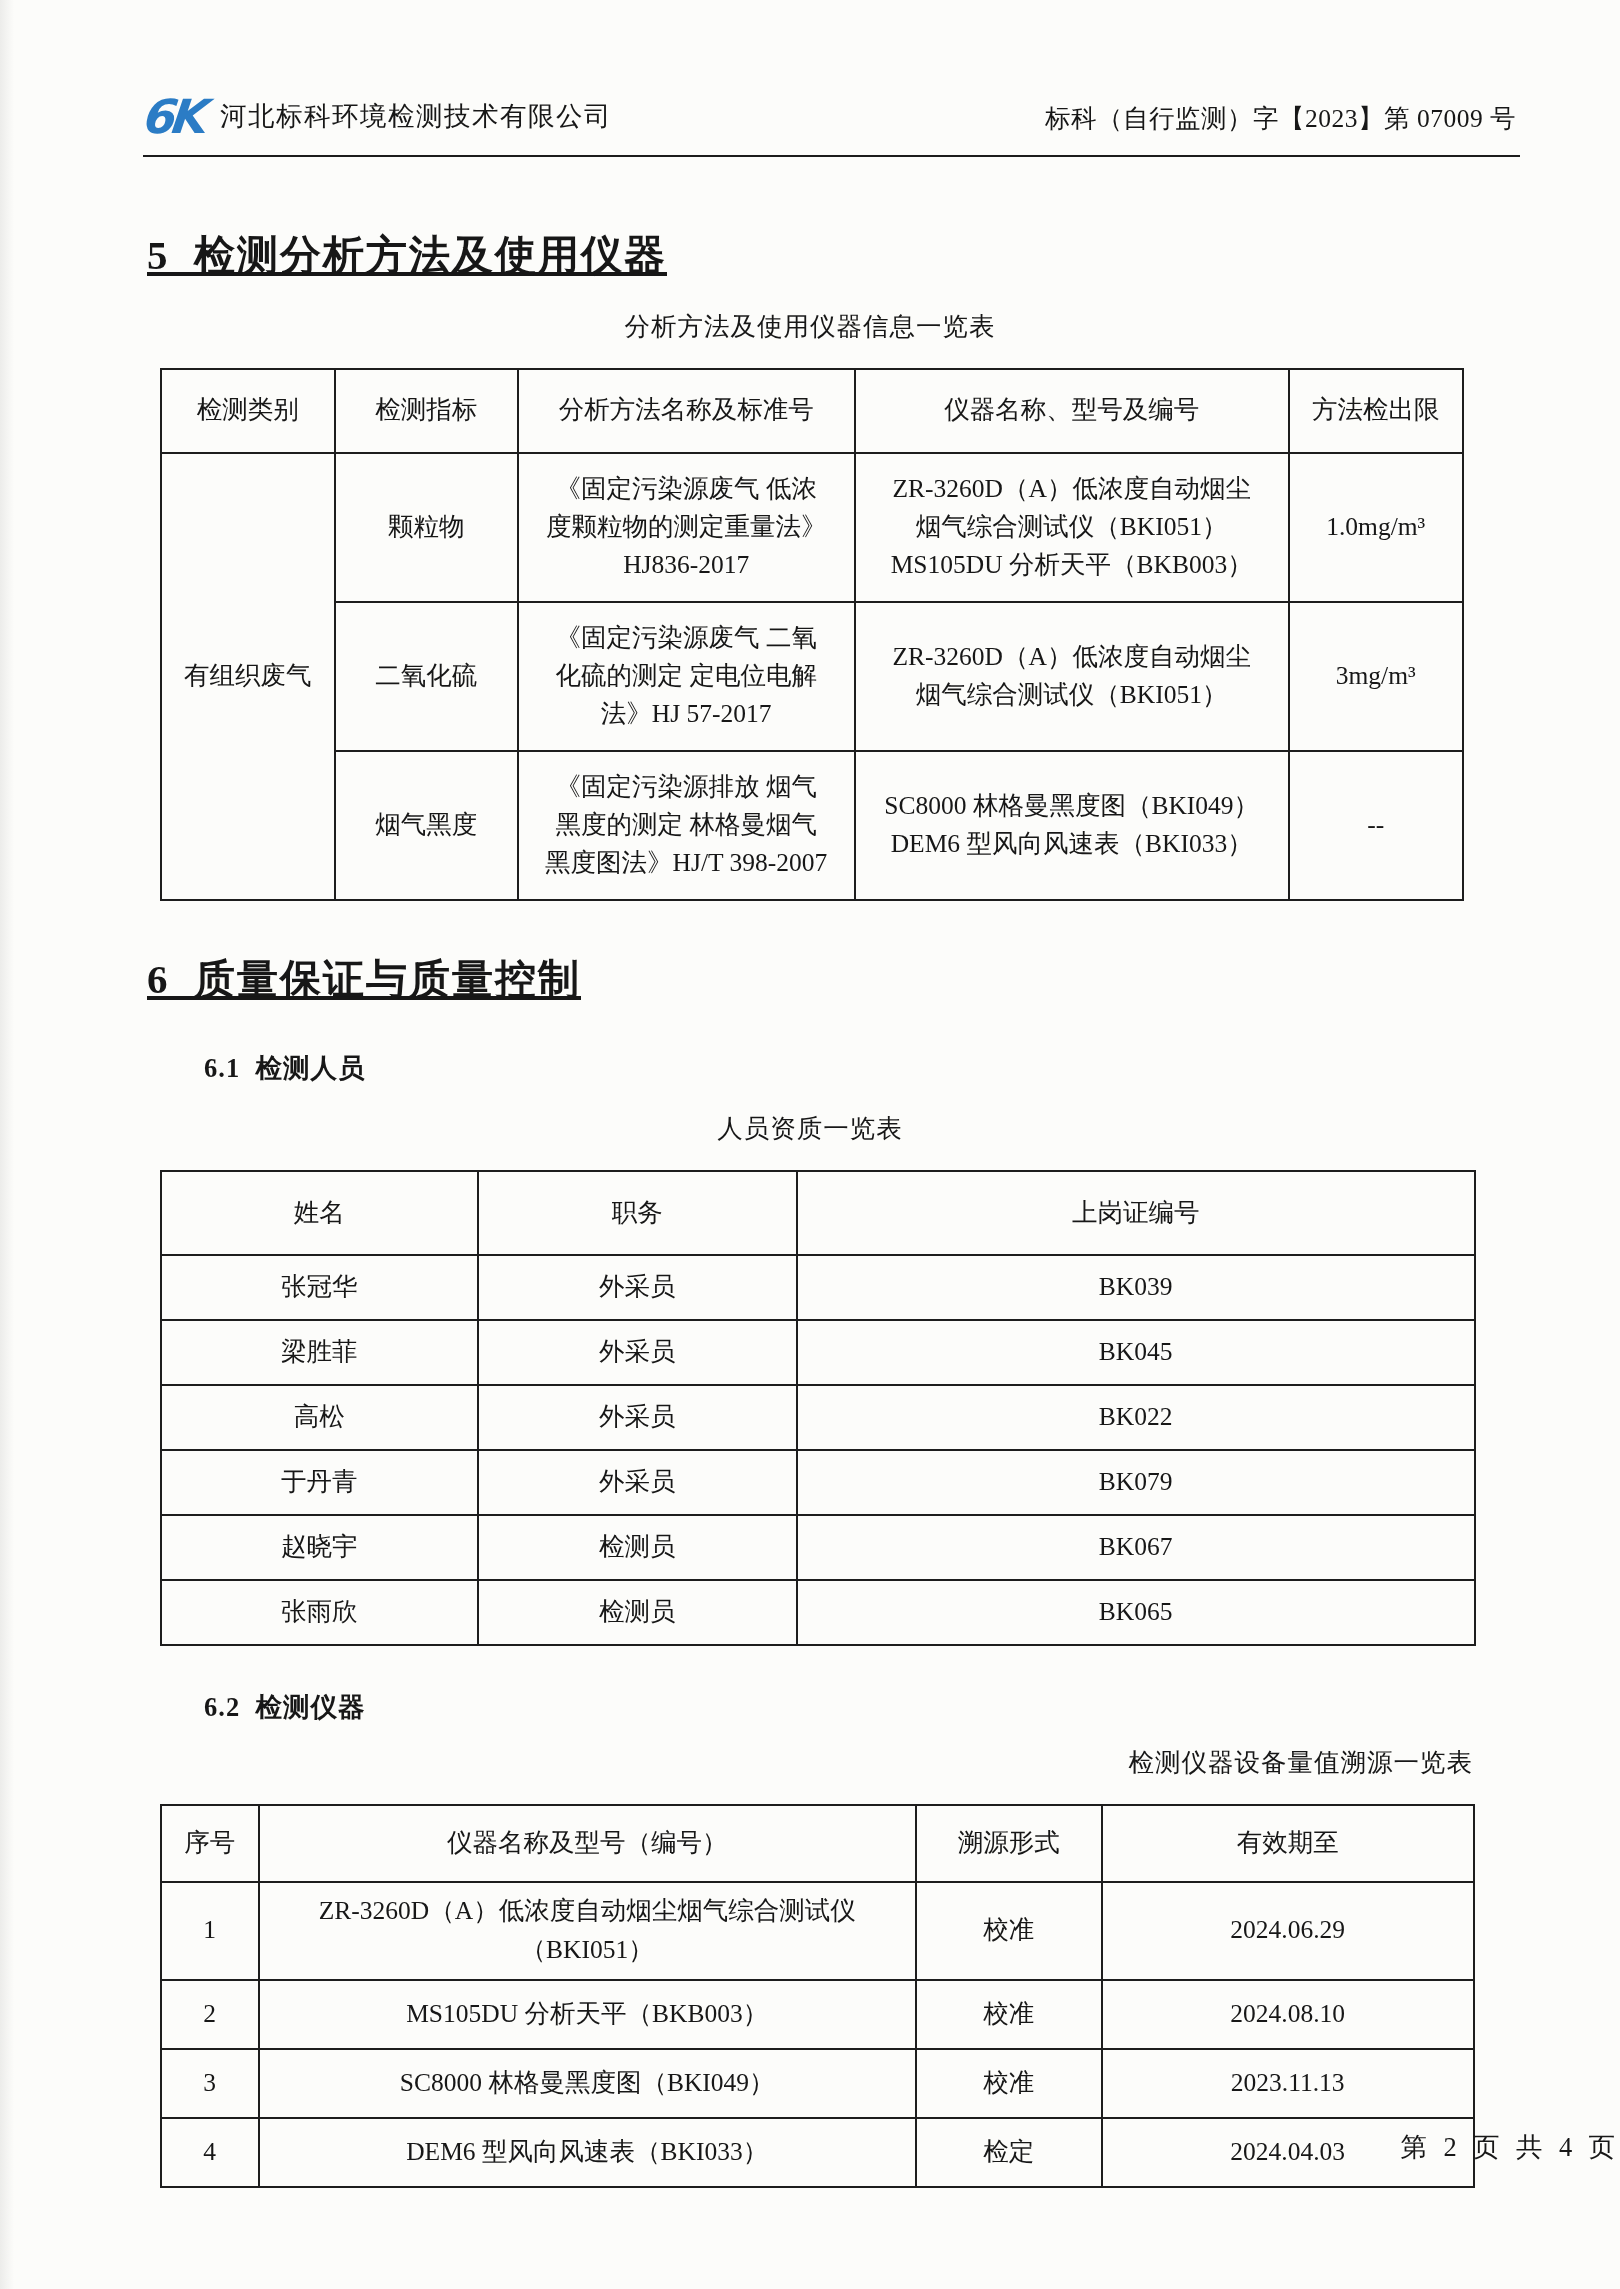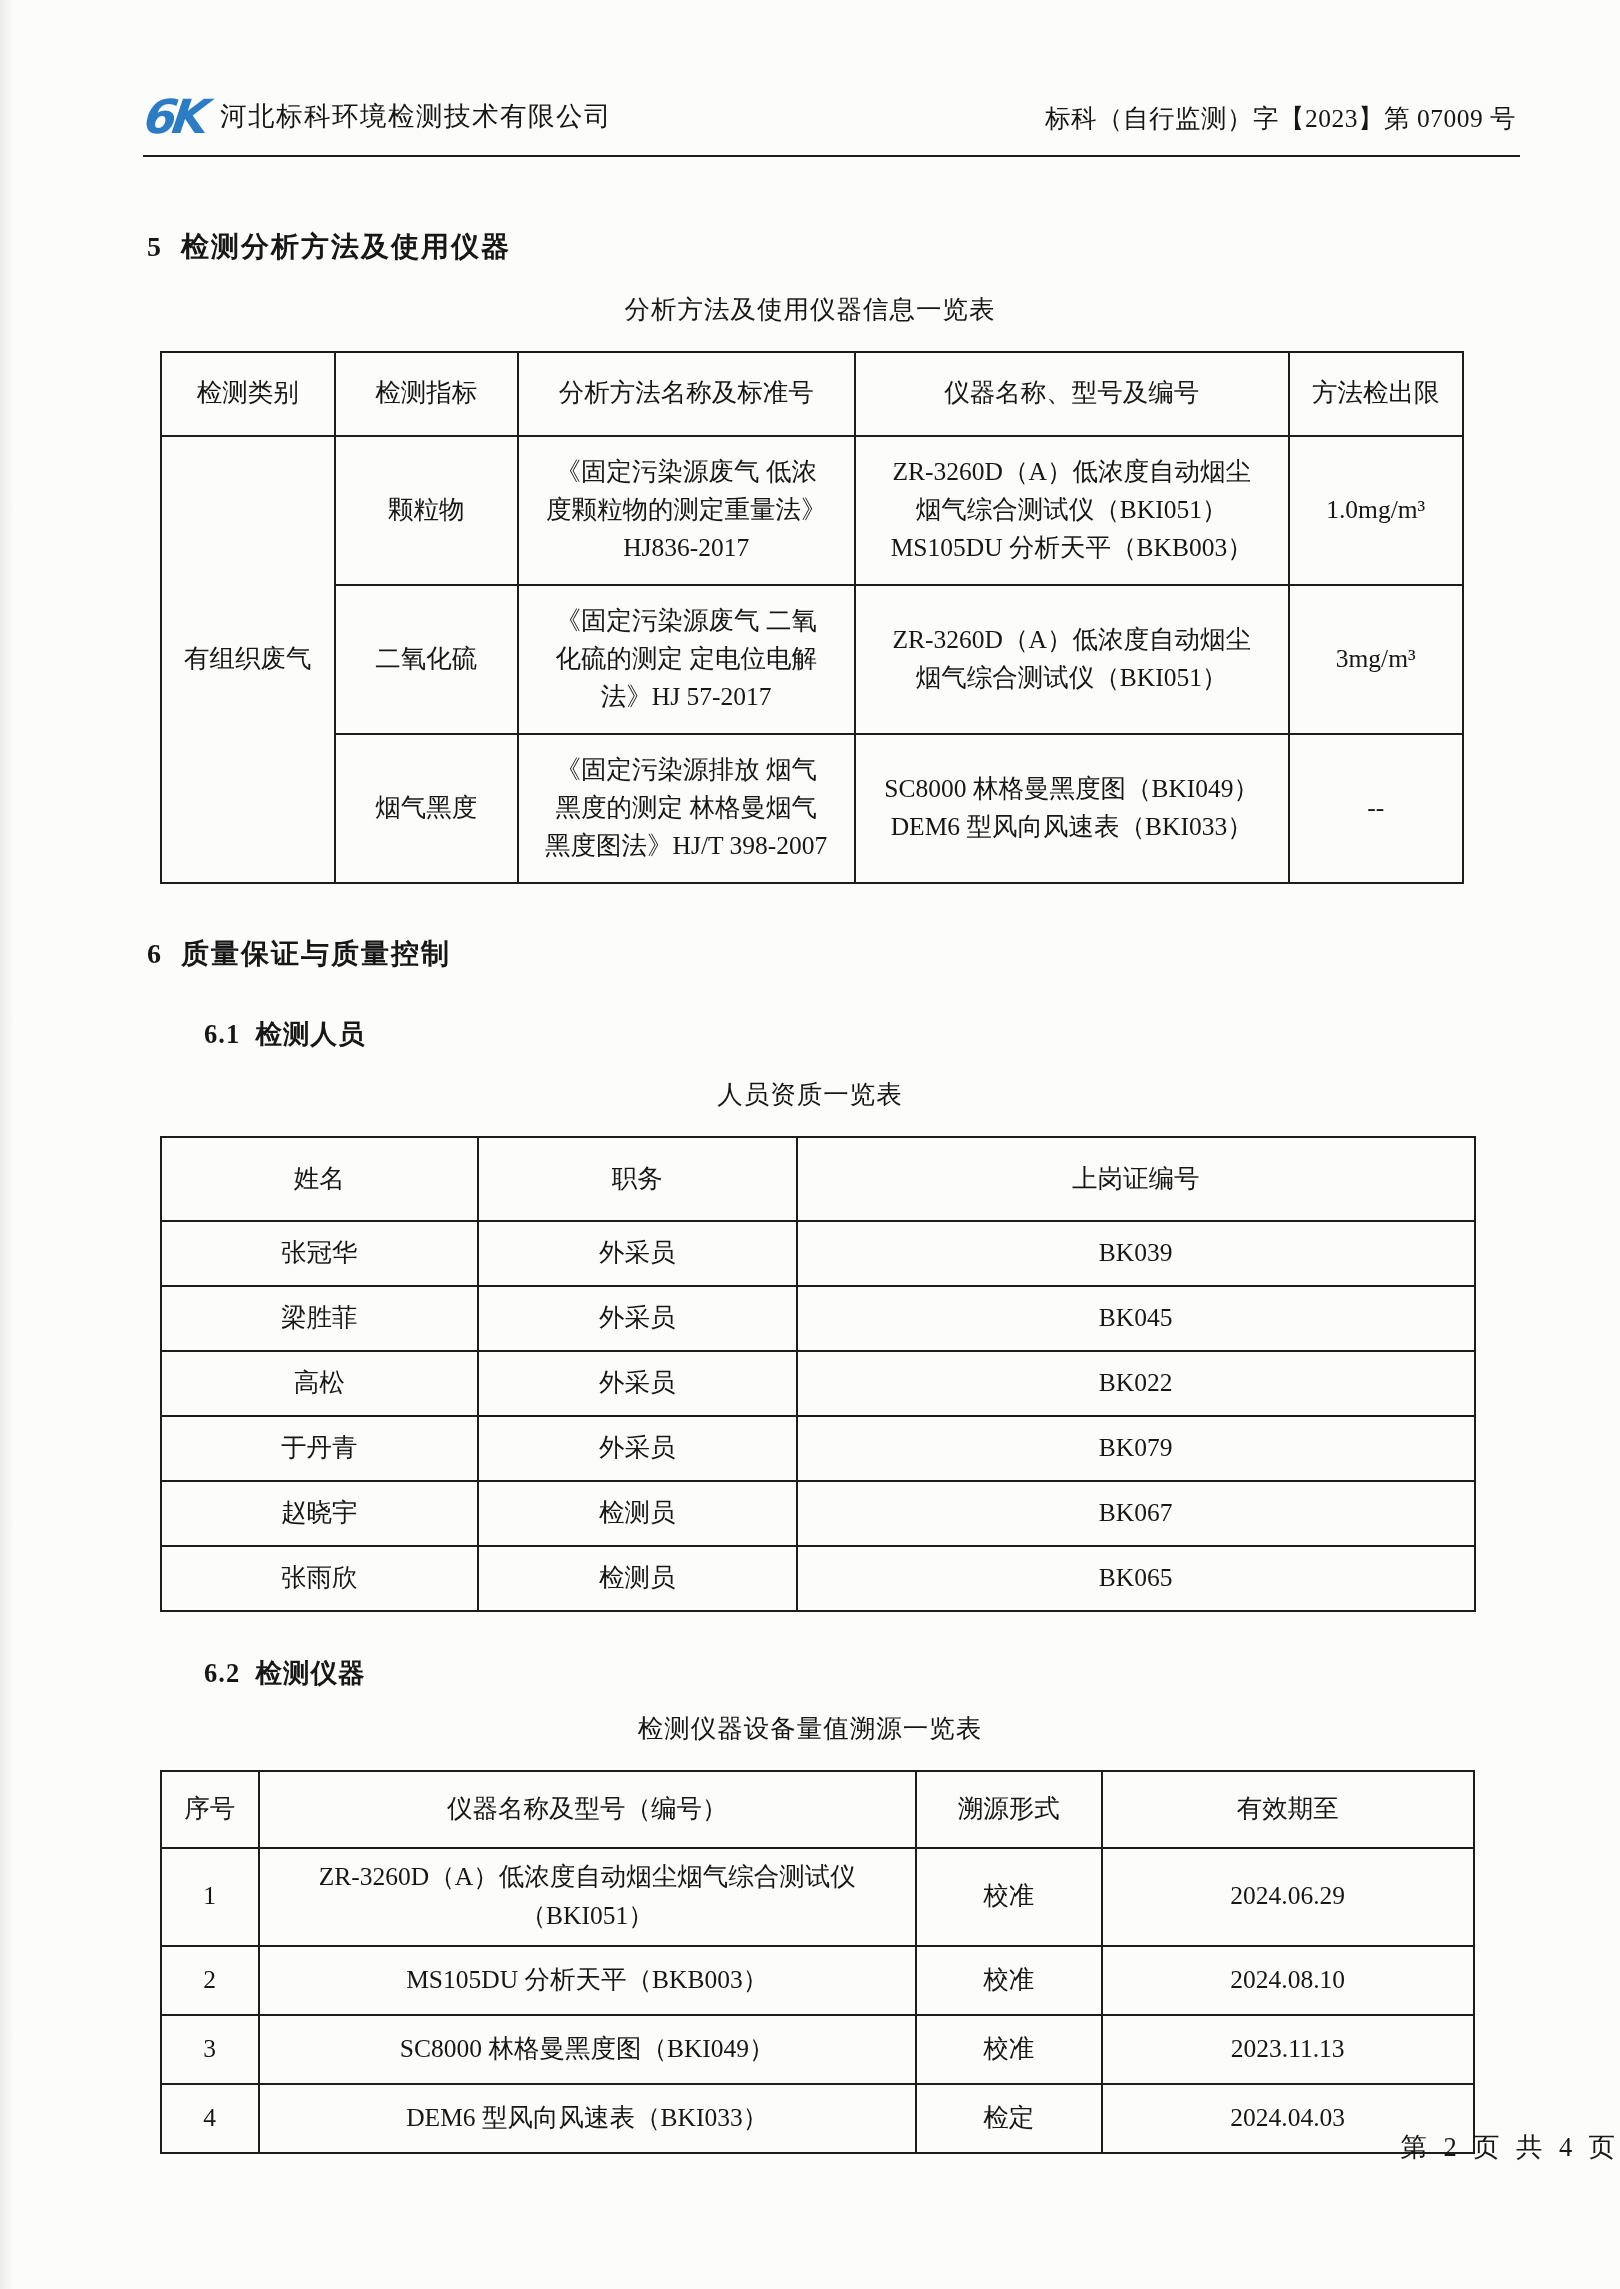--- a/index.html
+++ b/index.html
@@ -31,26 +31,26 @@
     font-weight:bold; font-style:italic;
     font-size:47px; line-height:.9;
     color:#2b7cc5; letter-spacing:-4.9px;
     transform:skewX(-8deg);
   }
   .company { font-size:26.5px; letter-spacing:1.5px; padding-bottom:2px; }
   .docnum  { font-size:25.5px; letter-spacing:0.5px; padding-bottom:2px; white-space:pre; }
   .rule { position:absolute; top:155px; left:143px; right:100px; border-top:2.9px solid #1c1c1c; }
   
   .content { position:absolute; top:157px; left:147px; width:1326px; }
-  .sec { font-size:28px; font-weight:bold; letter-spacing:2px; white-space:pre; }
+  .sec { font-size:41px; font-weight:bold; letter-spacing:2px; white-space:pre;text-decoration:underline; }
   .sec-5 { margin-top:71px; }
   .sec-6 { margin-top:51px; }
   .subsec { font-size:26.5px; font-weight:bold; letter-spacing:1px; margin:43px 0 0 57px; white-space:pre; }
   .tcap { text-align:center; font-size:25.5px; letter-spacing:1px; margin-top:25.5px; }
-  .tcap-tight { margin-top:19.6px; }
+  .tcap-tight { margin-top:19.6px;text-align:right; }
   
   table { border-collapse:collapse; table-layout:fixed; margin-top:24px; margin-left:12.7px;
           border:2.9px solid #1d1d1d; }
   th, td {
     border:2px solid #1d1d1d;
     text-align:center; vertical-align:middle;
     font-size:25.5px; font-weight:normal; line-height:1.5;
     padding:5.9px 7.8px;
     white-space:pre-line;
   }

